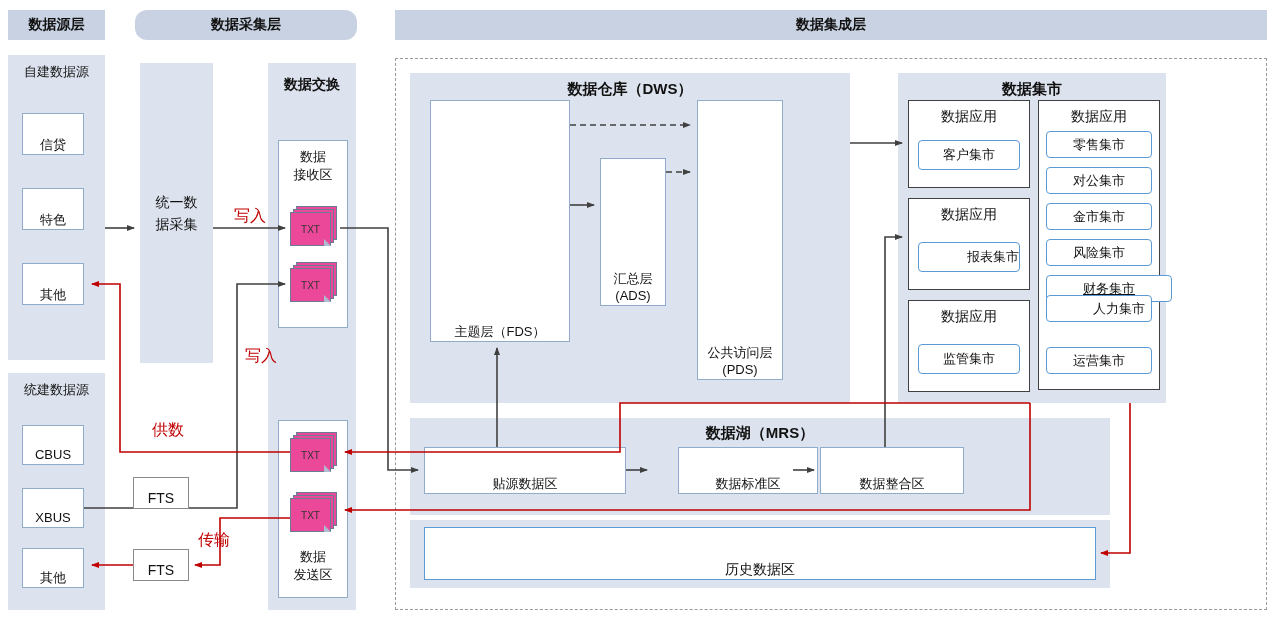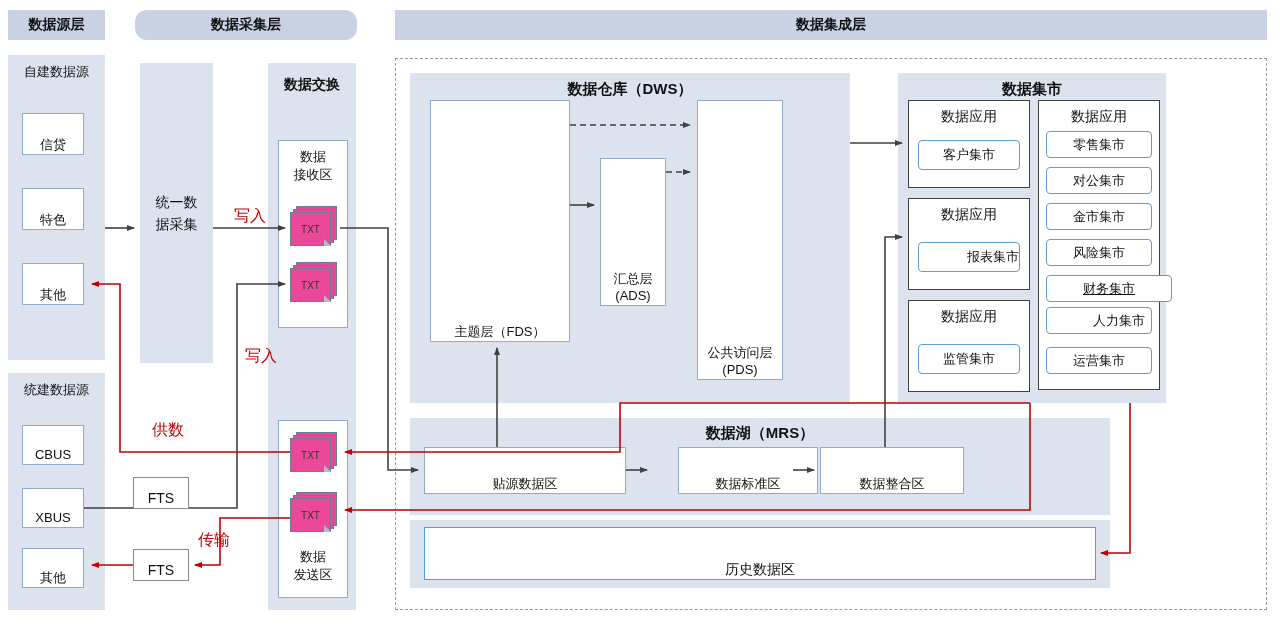--- a/index.html
+++ b/index.html
@@ -133,21 +133,21 @@
     </div>
   <div class="abs blue" style="left:1046px;top:203px;width:106px;height:27px;">
       <span>金市集市</span>
     </div>
   <div class="abs blue" style="left:1046px;top:239px;width:106px;height:27px;">
       <span>风险集市</span>
     </div>
   <div class="abs blue" style="left:1046px;top:275px;width:126px;height:27px;text-decoration:underline;">
       <span>财务集市</span>
     </div>
-  <div class="abs blue" style="left:1046px;top:307px;width:106px;height:27px;padding-left:40px;">
+  <div class="abs blue" style="left:1046px;top:295px;width:106px;height:27px;padding-left:40px;">
       <span>人力集市</span>
     </div>
   <div class="abs blue" style="left:1046px;top:347px;width:106px;height:27px;">
       <span>运营集市</span>
     </div>
 
   <div class="abs panel" style="left:410px;top:418px;width:700px;height:97px;"></div>
   <div class="abs btitle" style="left:410px;top:424px;width:700px;">数据湖（MRS）</div>
   <div class="abs wbox" style="left:424px;top:447px;width:202px;height:47px;">
       <span>贴源数据区</span>

